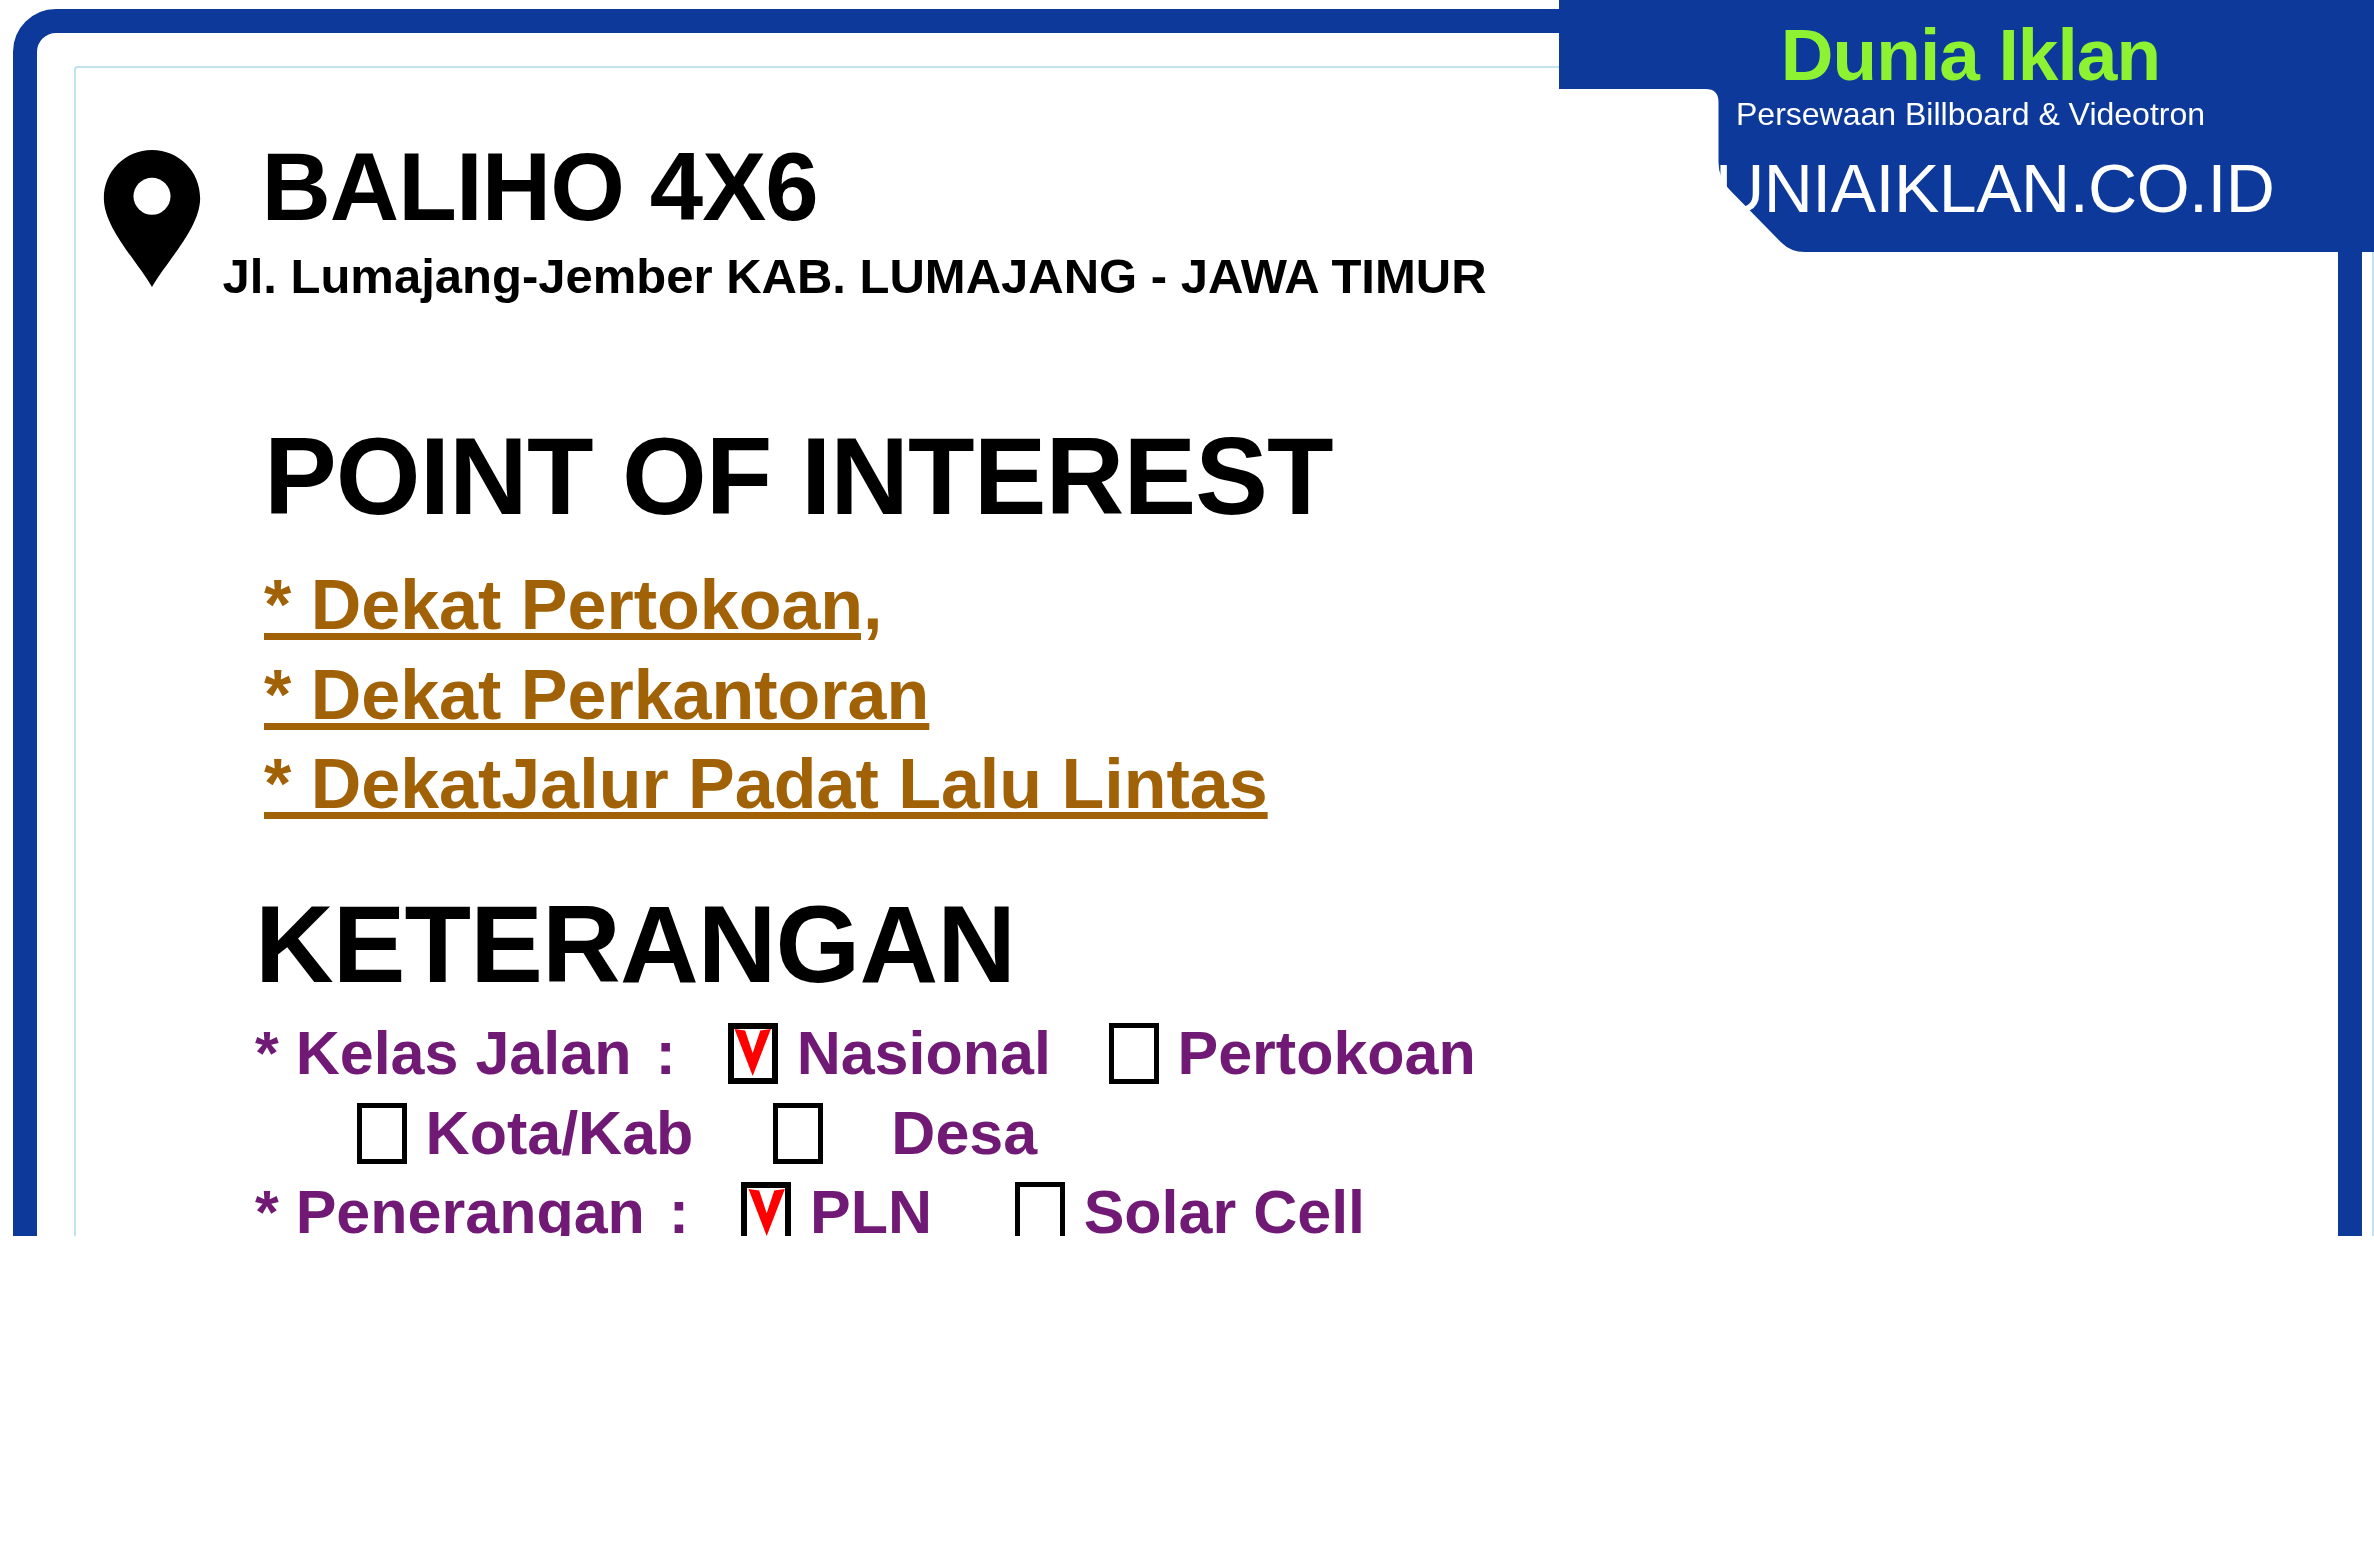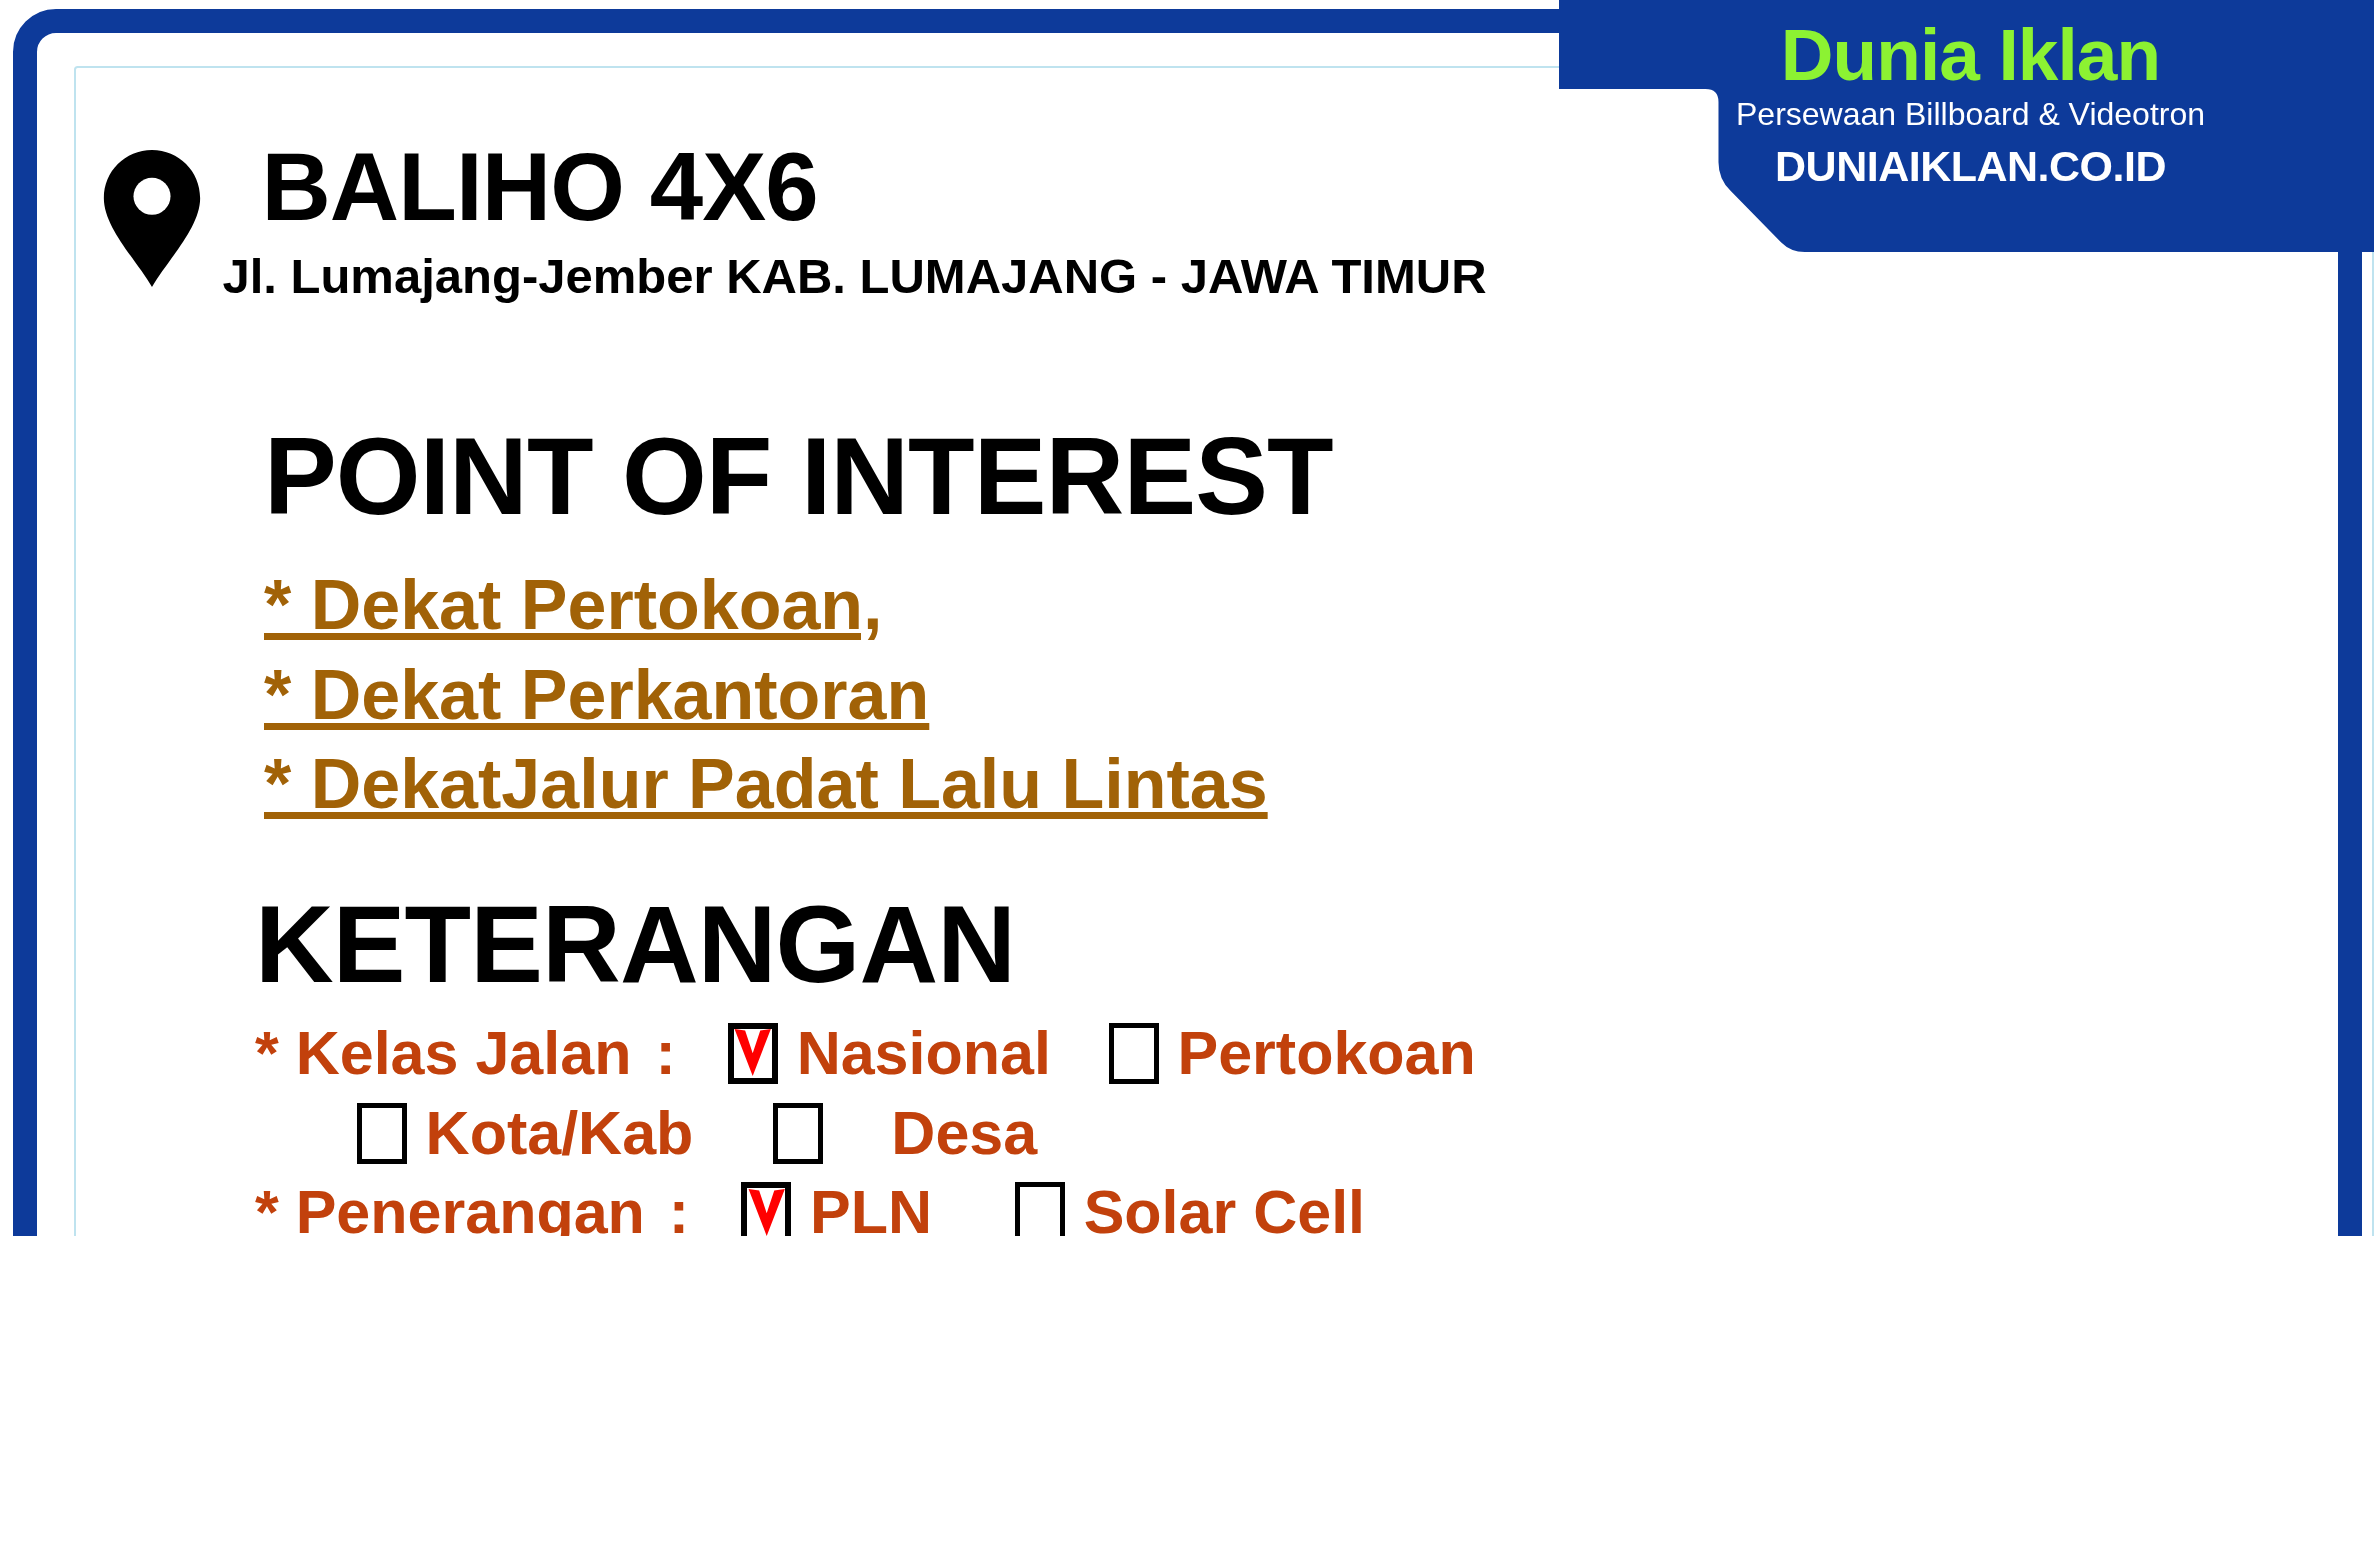--- a/index.html
+++ b/index.html
@@ -79,25 +79,25 @@
   }
   .logo-sub {
     font-size: 32px;
     font-weight: normal;
     color: #ffffff;
     line-height: 1.15;
     margin-top: 5.6px;
     white-space: nowrap;
   }
   .logo-url {
-    font-size: 43px;
-    font-weight: bold;
+    font-size: 68px;
+    font-weight: normal;
     color: #ffffff;
     line-height: 1.05;
-    margin-top: 11px;
+    margin-top: 20px;
     letter-spacing: -0.5px;
     white-space: nowrap;
   }
 
   
   .header-row {
     position: absolute;
     left: 102px;
     top: 139px;
     display: flex;
@@ -175,21 +175,21 @@
     white-space: nowrap;
   }
   .ket-rows {
     margin-top: 24px;
   }
   .ket-row {
     display: flex;
     align-items: flex-start;
     font-size: 61px;
     font-weight: bold;
-    color: #c2410c;
+    color: #701a75;
     line-height: 1.0;
     white-space: nowrap;
     margin-bottom: 18.6px;
   }
   .ket-row.indented { padding-left: 102px; gap: 24px; }
   .ket-label { display: inline-block; }
   .ket-colon { display: inline-block; margin-left: 24px; margin-right: 9.3px; }
   .opt { display: inline-flex; align-items: center; }
   .opt-label { margin-left: 18.6px; }
 

